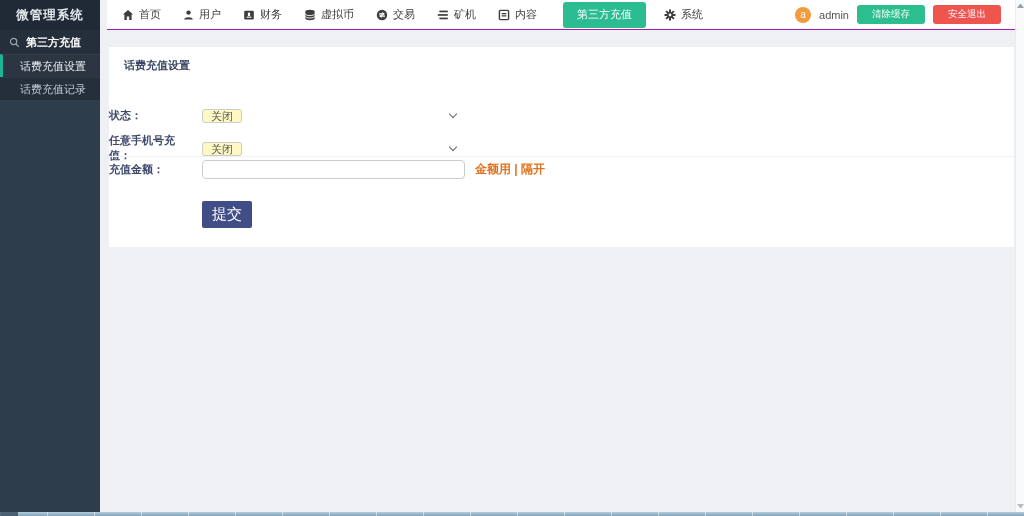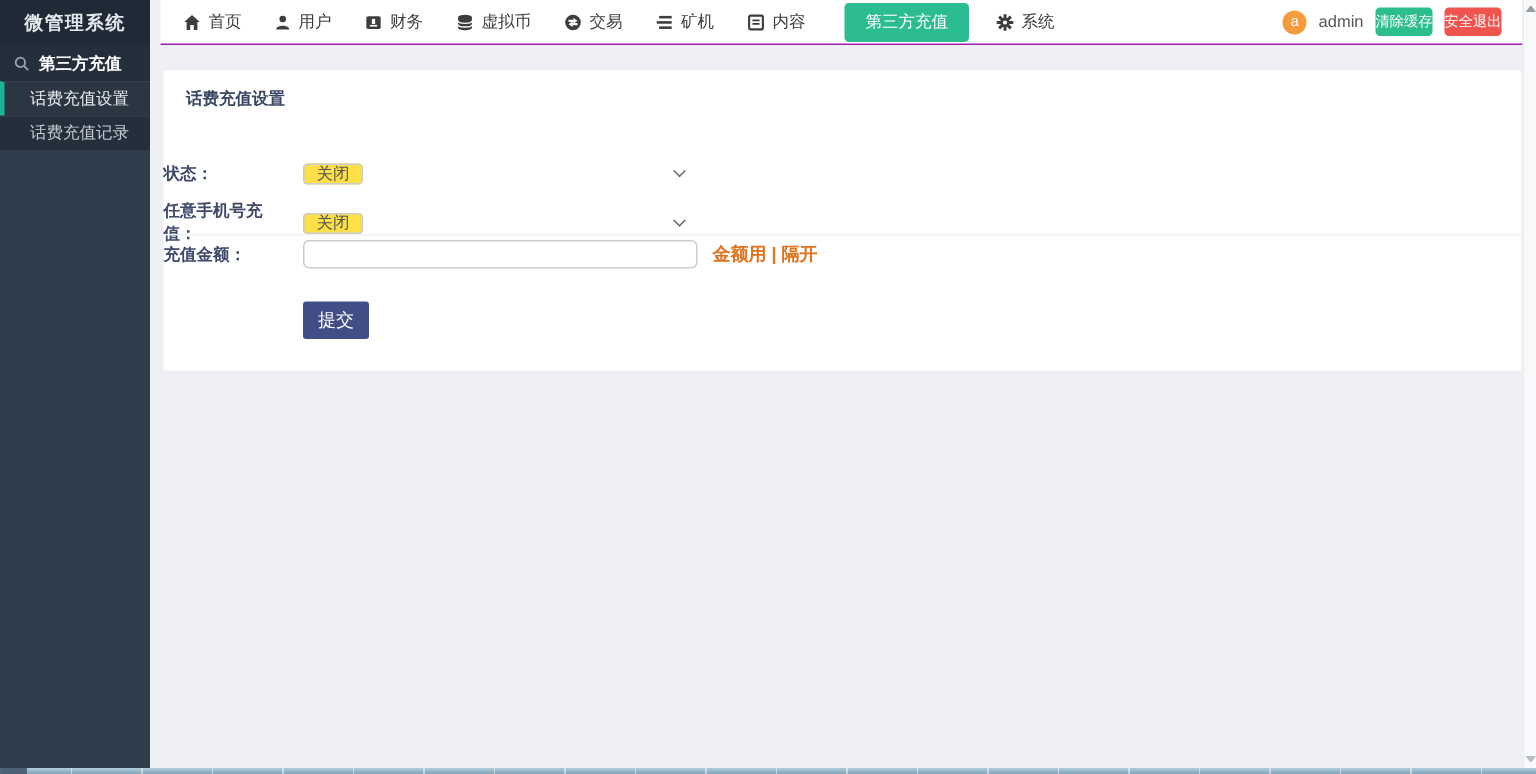--- a/index.html
+++ b/index.html
@@ -27,42 +27,42 @@
             border-bottom:1px solid #a21caf; padding-left:15px; }
   .nav-item { display:flex; align-items:center; gap:5px; margin-right:22px; font-size:11px;
               color:#3d3d3d; cursor:pointer; white-space:nowrap; text-decoration:none; }
   .nav-item .nico { display:flex; align-items:center; }
   .nav-item.nav-active { background:#2bbc92; color:#fff; height:26px; padding:0 14px;
                          border-radius:3px; margin:0 18px 0 4px; }
   .top-right { margin-left:auto; display:flex; align-items:center; gap:8px; padding-right:14px; }
   .avatar { width:16px; height:16px; border-radius:50%; background:#f39b3d; color:#fff;
             font-size:10px; line-height:16px; text-align:center; }
   .username { font-size:11px; color:#555; }
-  .tbtn { border:none; color:#fff; font-size:9.5px; padding:3px 0; border-radius:3px;
+  .tbtn { border:none; color:#fff; font-size:9.5px; padding:3px 15px; border-radius:3px;
           cursor:pointer; font-family:inherit; }
   .tbtn.green { background:#2cbe8e; }
   .tbtn.red { background:#f0544f; }
 
   
   .card { position:relative; margin:17px 1px 0 2px; height:200px; background:#fff; }
   .card-title { position:absolute; left:15px; top:11px; font-size:11px; font-weight:bold; color:#3a4764; }
   .frow { position:absolute; left:0; width:100%; display:flex; align-items:center; }
   .flabel { width:86px; text-align:left; font-size:11px; font-weight:bold; color:#3f4a6b; }
   .fctl { position:relative; margin-left:7px; width:263px; height:18px; }
-  .select-box { width:100%; height:100%; border:1px solid #ccc; border-radius:3px; background:#fde047;
+  .select-box { width:100%; height:100%; border:1px solid #ccc; border-radius:3px; background:#fef9c3;
                 font-size:11px; color:#555; line-height:16px; padding:0 8px; cursor:pointer; }
   .chev { position:absolute; right:9px; top:5px; width:7px; height:7px; pointer-events:none; }
   .chev::before { content:""; position:absolute; left:1px; top:0; width:5px; height:5px;
                   border-right:1.4px solid #666; border-bottom:1.4px solid #666; transform:rotate(45deg); }
   .text-input { width:263px; height:19px; margin-left:7px; border:1px solid #ccc; border-radius:4px;
                 padding:0 8px; font-size:11px; color:#555; font-family:inherit; outline:none; }
   .hint { margin-left:10px; font-size:12px; font-weight:bold; color:#e0731d; }
   .divider { position:absolute; left:0; right:0; top:109px; border-top:1px solid #f1f2f4; }
   .submit-btn { position:absolute; left:93px; top:154px; background:#404d87; color:#fff; border:none;
-                font-size:12px; padding:4px 10px; border-radius:2px; cursor:pointer; font-family:inherit; }
+                font-size:15px; padding:4px 10px; border-radius:2px; cursor:pointer; font-family:inherit; }
 
   
   .scrollbar { position:absolute; right:0; top:0; bottom:4px; width:9px; background:#f8f9fa;
                border-left:1px solid #ececec; z-index:4; }
   .sb-up, .sb-down { position:absolute; left:1px; width:7px; height:0; }
   .sb-up { top:4px; border-left:3.5px solid transparent; border-right:3.5px solid transparent;
            border-bottom:4px solid #9aa0a6; }
   .sb-down { bottom:4px; border-left:3.5px solid transparent; border-right:3.5px solid transparent;
              border-top:4px solid #b9bdc1; }
 

